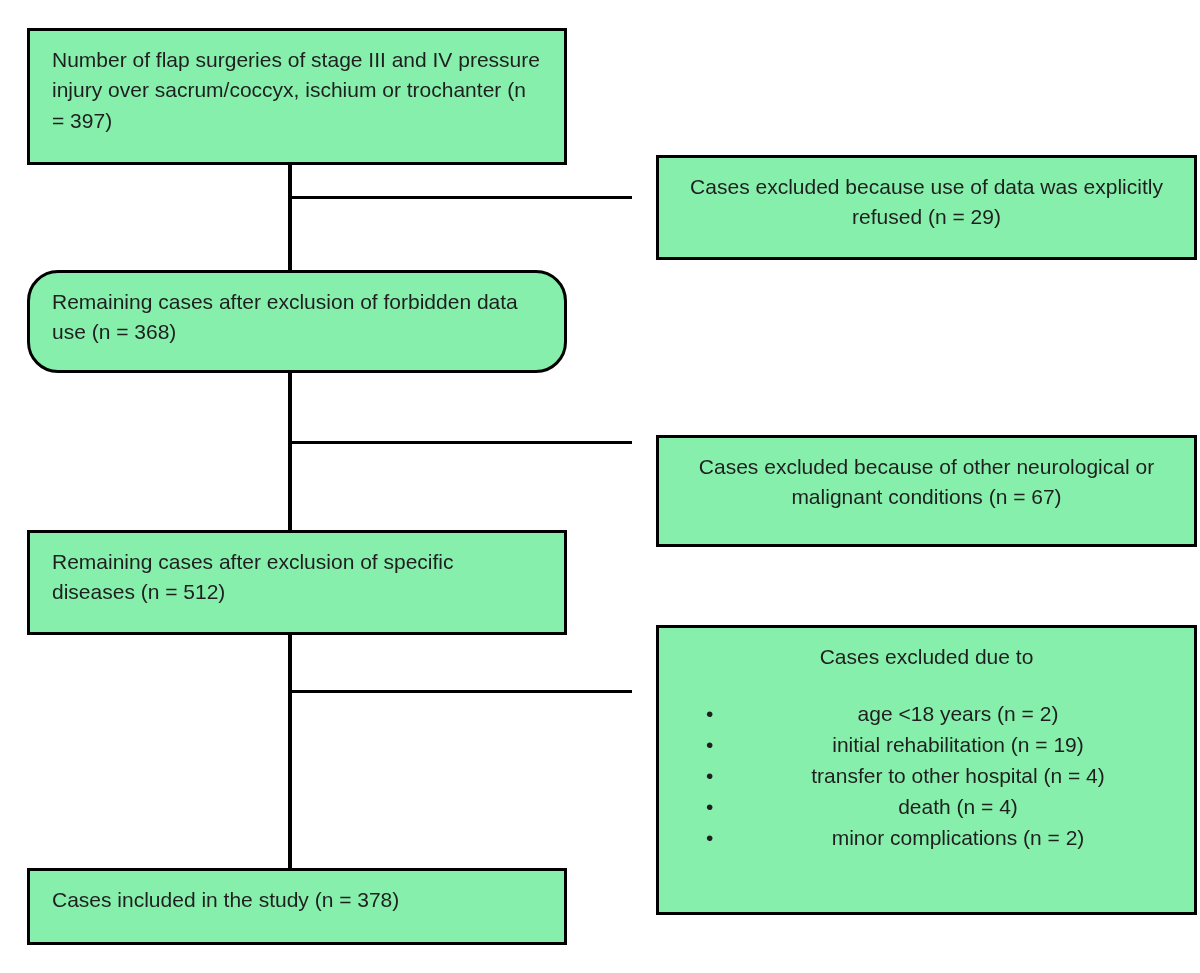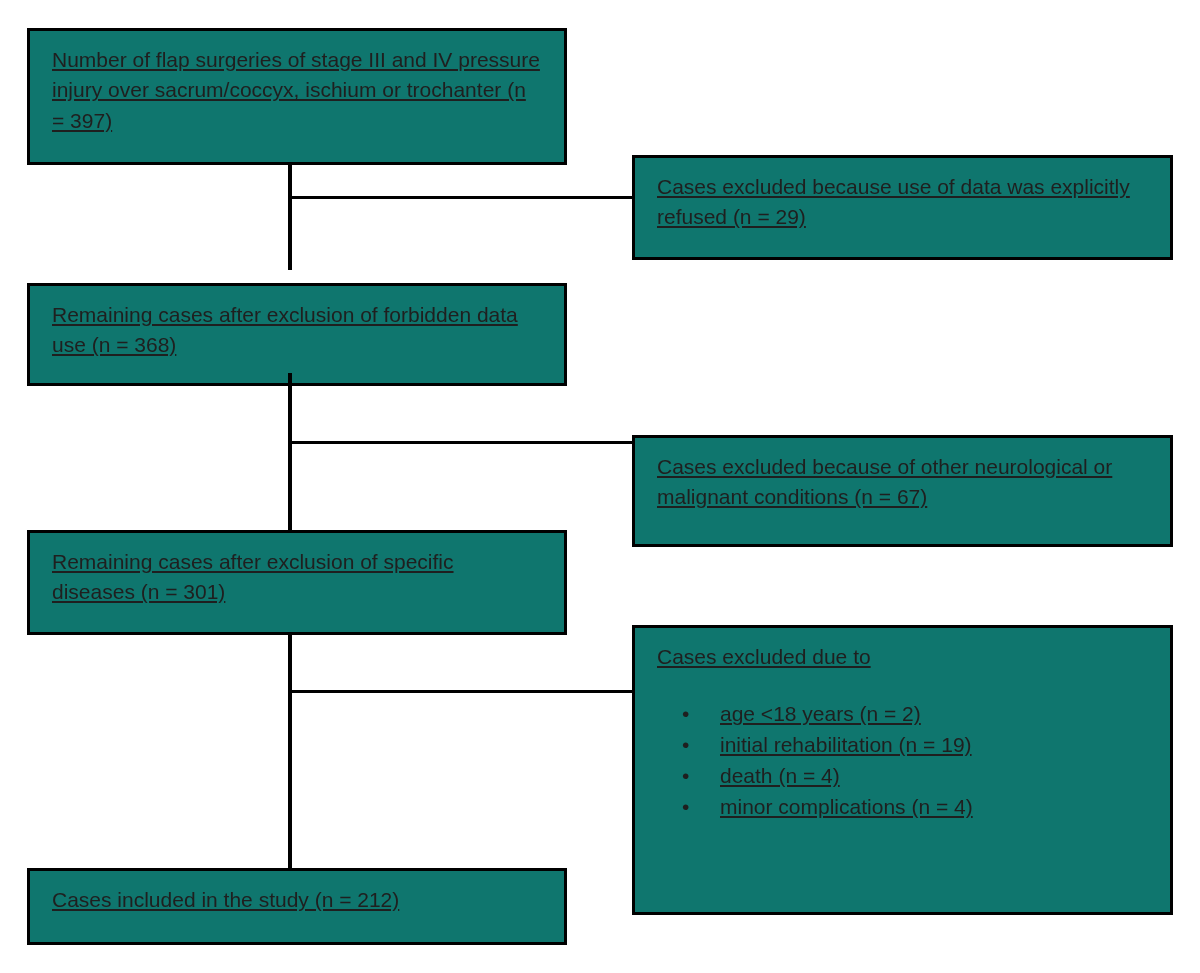--- a/index.html
+++ b/index.html
@@ -7,28 +7,27 @@
     width: 1200px; height: 973px; position: relative;
     background: #ffffff;
     font-family: "Liberation Sans", sans-serif;
     color: #1f1f1f;
     overflow: hidden;
   }
   .box {
     position: absolute;
     box-sizing: border-box;
     border: 3px solid #000000;
-    background: #0f766e;
+    background: #86efac;
     font-size: 21px;
     line-height: 1.45;
     padding: 14px 22px;
-    text-decoration: underline;
   }
   .col-left  { left: 27px;  width: 540px; }
-  .col-right { left: 632px; width: 541px; }
+  .col-right { left: 656px; width: 541px; text-align: center; }
   .vline { position: absolute; width: 4px; background: #000000; left: 288px; }
   .hline { position: absolute; height: 3px; background: #000000; left: 290px; width: 342px; }
   .exclusion-heading { display: block; }
   ul.exclusion-list {
     list-style: none;
     margin: 26px 0 0 0;
     padding: 0 0 0 25px;
   }
   ul.exclusion-list li {
     position: relative;
@@ -43,54 +42,57 @@
     top: 0;
   }
 </style>
 </head>
 <body>
 
 <div class="box col-left" style="top: 28px; height: 137px;">
   <span>Number of flap surgeries of stage III and IV pressure injury over sacrum/coccyx, ischium or trochanter (n = 397)</span>
 </div>
 
-<div class="box col-left" style="top: 283px; height: 103px;">
+<div class="box col-left" style="top: 270px; height: 103px; border-radius: 31px;">
   <span>Remaining cases after exclusion of forbidden data use (n = 368)</span>
 </div>
 
 <div class="box col-left" style="top: 530px; height: 105px;">
-  <span>Remaining cases after exclusion of specific diseases (n = 301)</span>
+  <span>Remaining cases after exclusion of specific diseases (n = 512)</span>
 </div>
 
 <div class="box col-left" style="top: 868px; height: 77px;">
-  <span>Cases included in the study (n = 212)</span>
+  <span>Cases included in the study (n = 378)</span>
 </div>
 
 <div class="box col-right" style="top: 155px; height: 105px;">
   <span>Cases excluded because use of data was explicitly refused (n = 29)</span>
 </div>
 
 <div class="box col-right" style="top: 400px; height: 112px; margin-top: 35px;">
   <span>Cases excluded because of other neurological or malignant conditions (n = 67)</span>
 </div>
 
 <div class="box col-right" style="top: 625px; height: 290px;">
   <span class="exclusion-heading">Cases excluded due to</span>
   <ul class="exclusion-list">
     <li>
       <span>age &lt;18 years (n = 2)</span>
     </li>
     <li>
       <span>initial rehabilitation (n = 19)</span>
     </li>
     <li>
+      <span>transfer to other hospital (n = 4)</span>
+    </li>
+    <li>
       <span>death (n = 4)</span>
     </li>
     <li>
-      <span>minor complications (n = 4)</span>
+      <span>minor complications (n = 2)</span>
     </li>
   </ul>
 </div>
 
 <div class="vline" style="top: 165px; height: 105px;"></div>
 <div class="vline" style="top: 373px; height: 157px;"></div>
 <div class="vline" style="top: 635px; height: 233px;"></div>
 
 <div class="hline" style="top: 196px;"></div>
 <div class="hline" style="top: 441px;"></div>

